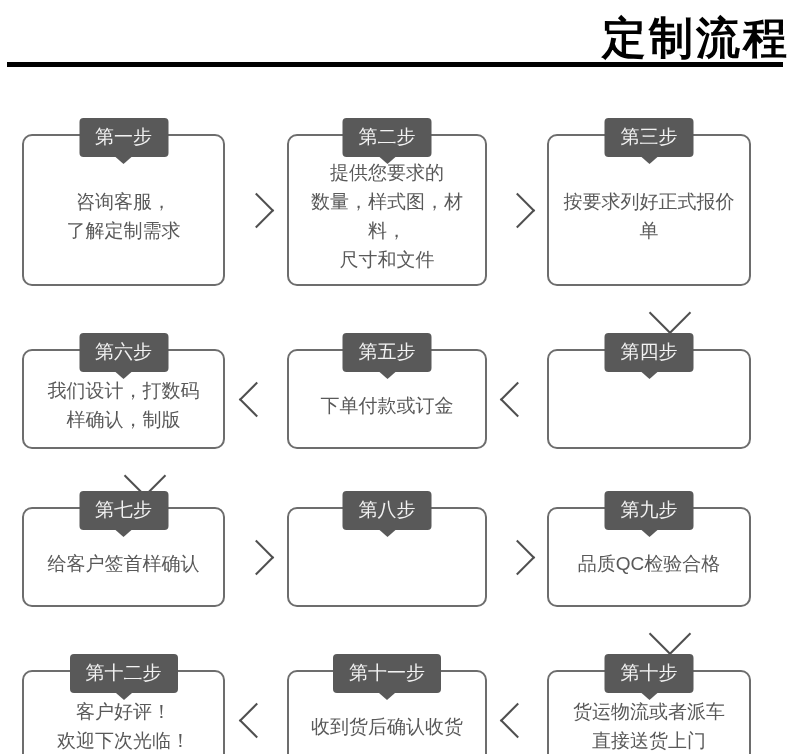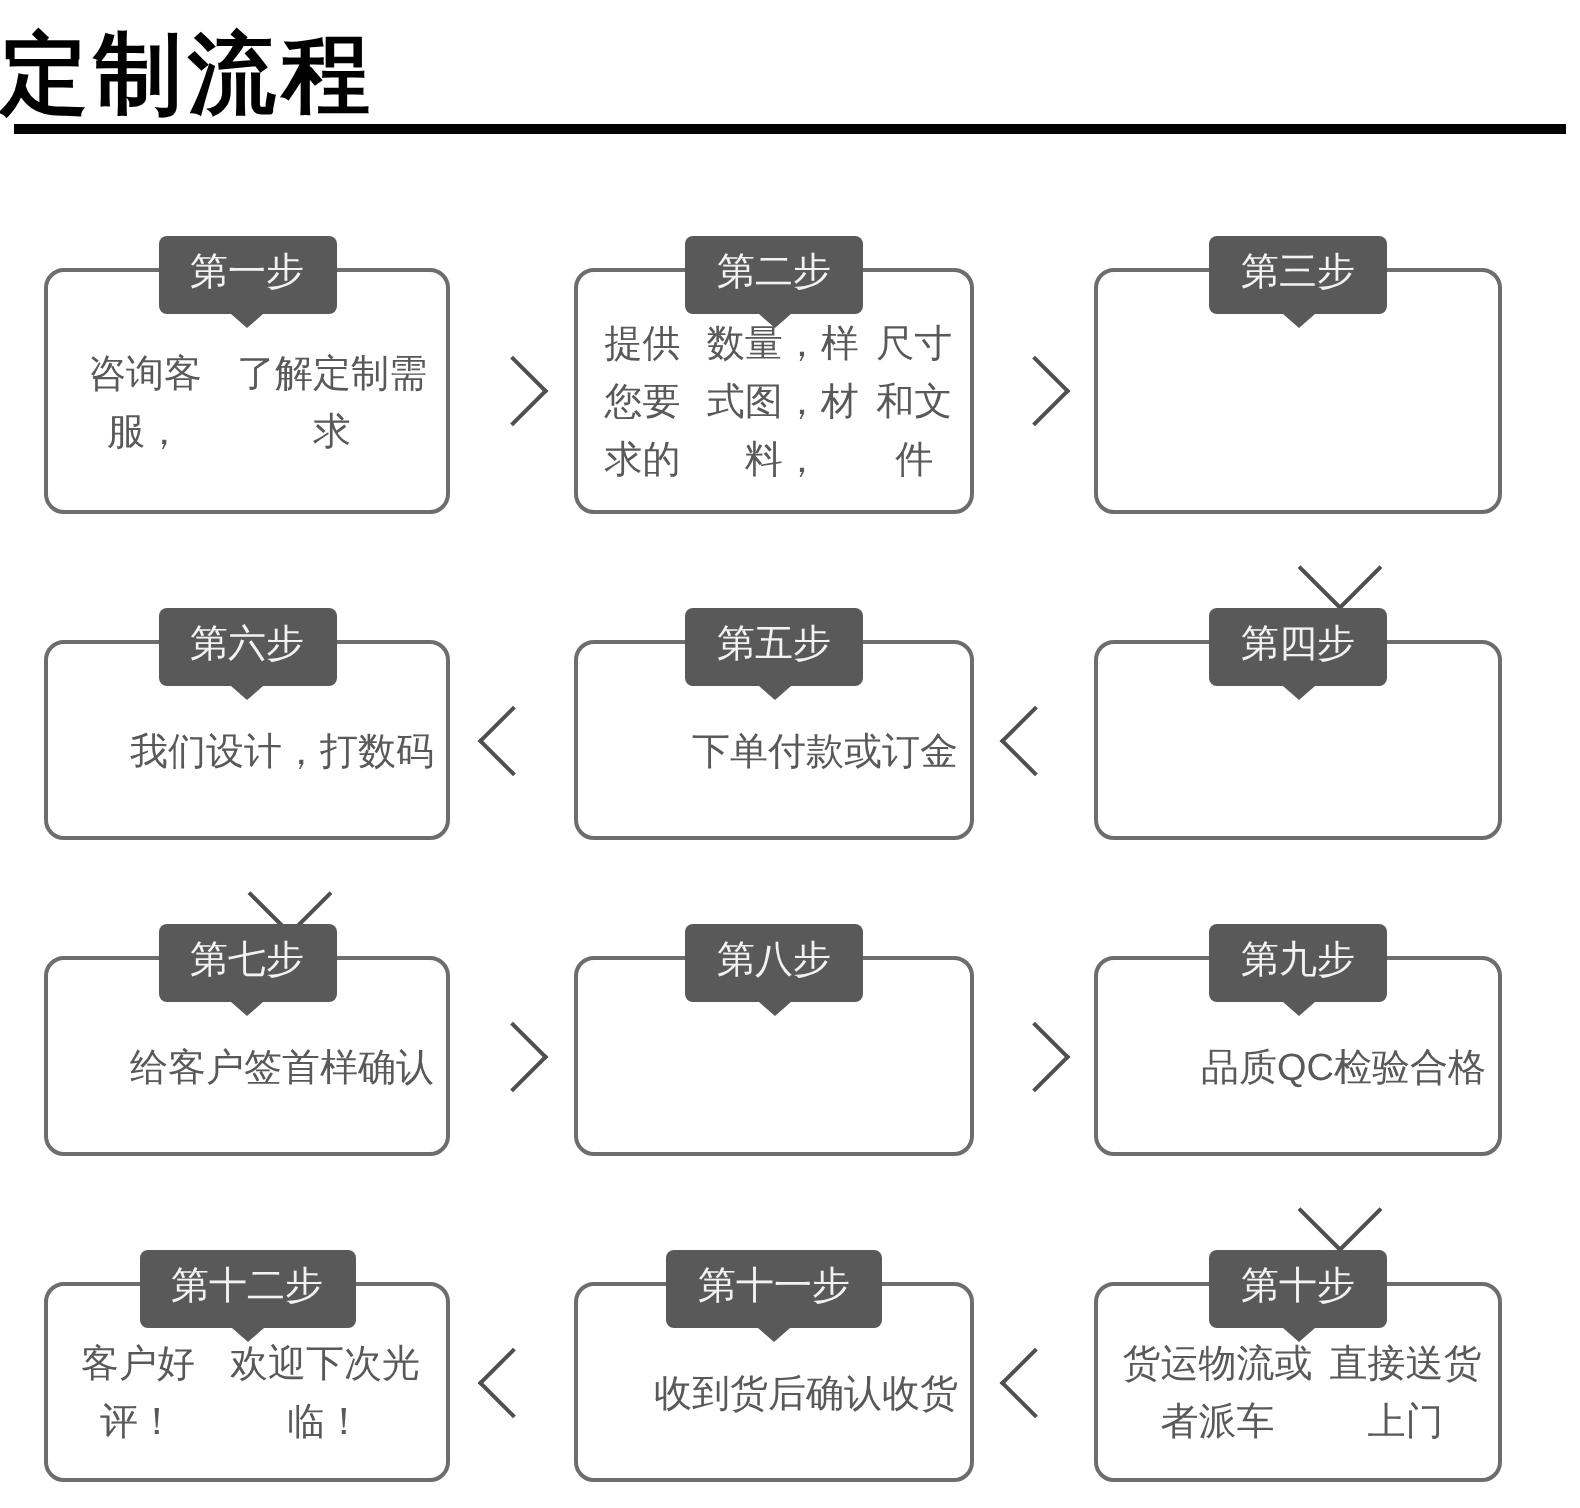--- a/index.html
+++ b/index.html
@@ -5,21 +5,21 @@
   * { margin: 0; padding: 0; box-sizing: border-box; }
   html, body { background: #ffffff; }
   body {
     width: 790px;
     height: 754px;
     font-family: "Liberation Sans", "DejaVu Sans", sans-serif;
     position: relative;
     overflow: hidden;
   }
   .page-title {
-    text-align: left;
+    text-align: right;
     font-size: 44px;
     font-weight: 900;
     color: #000000;
     letter-spacing: 3px;
     padding-top: 12px;
     height: 60px;
     line-height: 52px;
   }
   .title-divider {
     height: 5px;
@@ -36,21 +36,22 @@
     grid-template-columns: 203px 62px 200px 60px 204px;
     align-items: stretch;
   }
   .box {
     position: relative;
     border: 2px solid #6d6d6d;
     border-radius: 10px;
     min-height: 100px;
     background: #ffffff;
     display: flex;
-    justify-content: flex-end;
+    flex-direction: column;
+    justify-content: center;
     align-items: center;
     padding: 22px 6px 10px 6px;
     font-size: 19px;
     line-height: 29px;
     color: #595959;
     text-align: center;
   }
   .badge {
     position: absolute;
     top: -18px;
@@ -132,31 +133,33 @@
       <div class="badge">第二步</div>
       <div class="line">提供您要求的</div>
       <div class="line">数量，样式图，材料，</div>
       <div class="line">尺寸和文件</div>
     </div>
     <div class="gap">
         <span class="chev right"></span>
       </div>
     <div class="box">
       <div class="badge">第三步</div>
+      <div class="line">按要求列好正式报价单</div>
     </div>
   </div>
 
   <div class="vgap">
     <span class="chev down col3"></span>
   </div>
 
   <div class="row">
     <div class="box">
       <div class="badge">第六步</div>
       <div class="line">我们设计，打数码</div>
+      <div class="line">样确认，制版</div>
     </div>
     <div class="gap">
         <span class="chev left"></span>
       </div>
     <div class="box">
       <div class="badge">第五步</div>
       <div class="line">下单付款或订金</div>
     </div>
     <div class="gap">
         <span class="chev left"></span>

